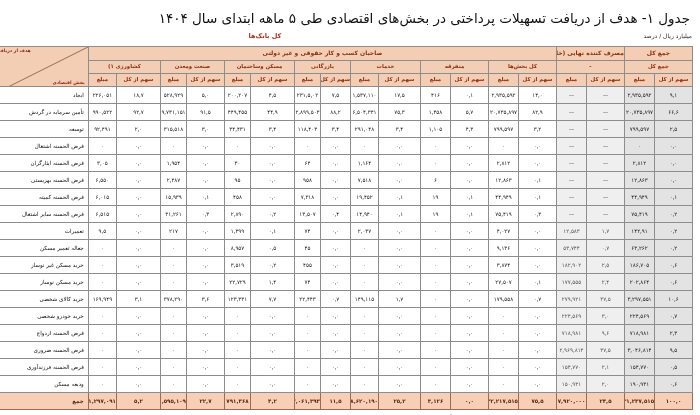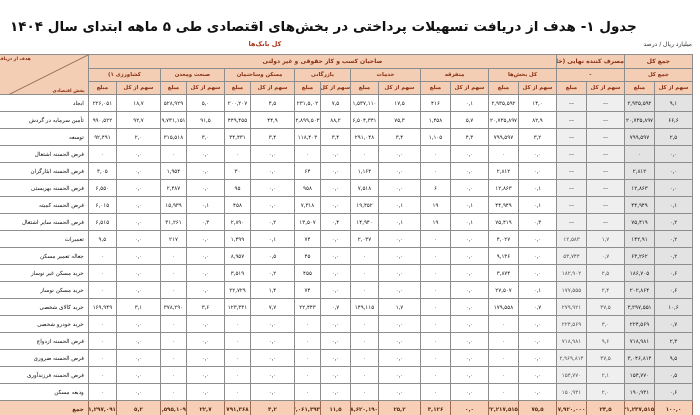--- a/index.html
+++ b/index.html
@@ -9,25 +9,25 @@
     background:#ffffff;
     font-family:"DejaVu Sans","Liberation Sans",sans-serif;
     direction:rtl;
   }
   .page{
     width:700px;height:415px;position:relative;box-sizing:border-box;
     padding:0;
   }
   
   .title{
-    text-align:left;
+    text-align:right;
     font-size:13.5px;
-    font-weight:bold;
+    font-weight:normal;
     color:#111111;
-    padding:16px 10px 4px 10px;
+    padding:8px 10px 4px 10px;
     line-height:1.5;
     letter-spacing:0px;
   }
   
   .captions{
     position:relative;height:14px;
   }
   .cap-unit{
     position:absolute;right:8px;top:0;
     font-size:6px;color:#333;white-space:nowrap;

